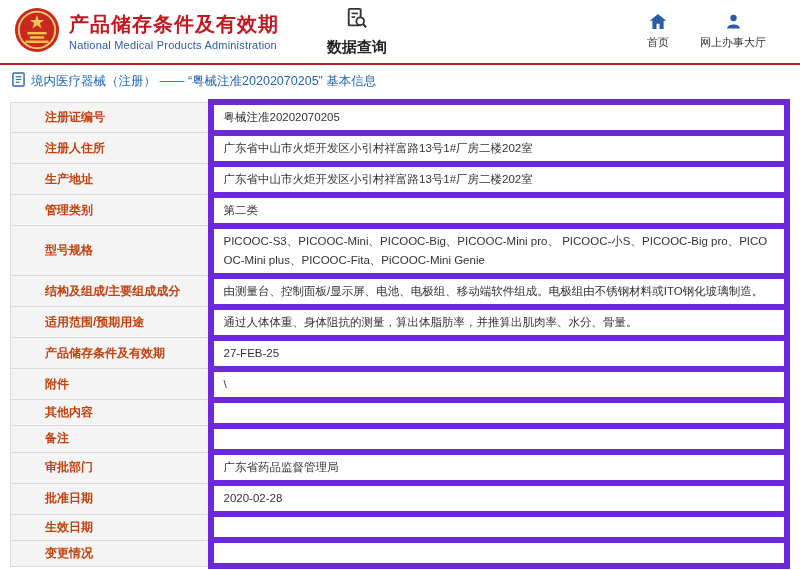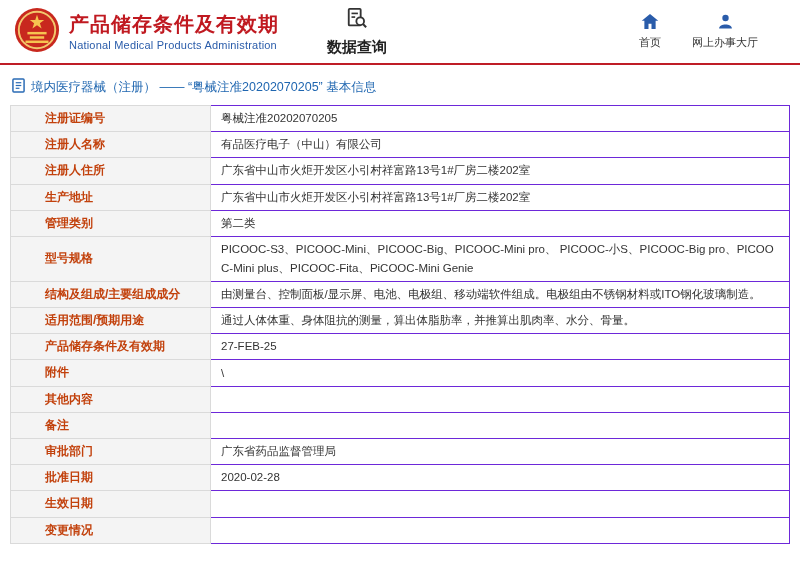--- a/index.html
+++ b/index.html
@@ -24,49 +24,49 @@
   }
   .agency-en { font-size: 11px; color: #2a5caa; margin-top: 2px; letter-spacing: 0.2px; }
 
   .nav-query {
     display: flex; align-items: center; gap: 6px;
     margin-left: 48px; font-size: 15px; font-weight: bold; color: #222;
     cursor: pointer;
     flex-direction: column;
   }
 
-  .topnav { margin-left: auto; display: flex; gap: 26px; margin-right: 28px; }
+  .topnav { margin-left: auto; display: flex; gap: 26px; margin-right: 20px; }
   .topnav-item {
     display: flex; flex-direction: column; align-items: center; gap: 3px;
     font-size: 11px; color: #333; cursor: pointer; min-width: 32px;
   }
 
   .red-line { height: 2px; background: #bf1d26; }
 
   
   .breadcrumb {
     display: flex; align-items: center; gap: 6px;
-    padding: 13px 10px 9px 12px;
+    padding: 7px 10px 9px 12px;
     font-size: 12.5px; color: #1f66b0;
   }
 
   
   table.info {
     border-collapse: collapse; table-layout: fixed;
     margin: 0 10px; width: 780px;
   }
   table.info th {
     width: 200px; background: #f4f4f4;
     border: 1px solid #dadada;
     font-size: 12px; font-weight: 600; color: #c2410c;
     text-align: left; padding: 3px 8px 3px 34px;
     line-height: 1.6; vertical-align: middle;
   }
   table.info td {
-    border: 1px solid #6d28d9;
+    border: 6px solid #6d28d9;
     font-size: 11.5px; color: #333;
     padding: 3px 10px; line-height: 1.65; vertical-align: middle;
     word-break: break-all;
   }
 </style>
 </head>
 <body>
 
 <div class="page">
 
@@ -137,24 +137,20 @@
     <span>境内医疗器械（注册） ——  “粤械注准20202070205” 基本信息</span>
   </div>
 
   <table class="info">
     <tbody id="info-tbody">
         <tr>
           <th>注册证编号</th>
           <td>粤械注准20202070205</td>
         </tr>
         <tr>
-          <th>注册人名称</th>
-          <td>有品医疗电子（中山）有限公司</td>
-        </tr>
-        <tr>
           <th>注册人住所</th>
           <td>广东省中山市火炬开发区小引村祥富路13号1#厂房二楼202室</td>
         </tr>
         <tr>
           <th>生产地址</th>
           <td>广东省中山市火炬开发区小引村祥富路13号1#厂房二楼202室</td>
         </tr>
         <tr>
           <th>管理类别</th>
           <td>第二类</td>

